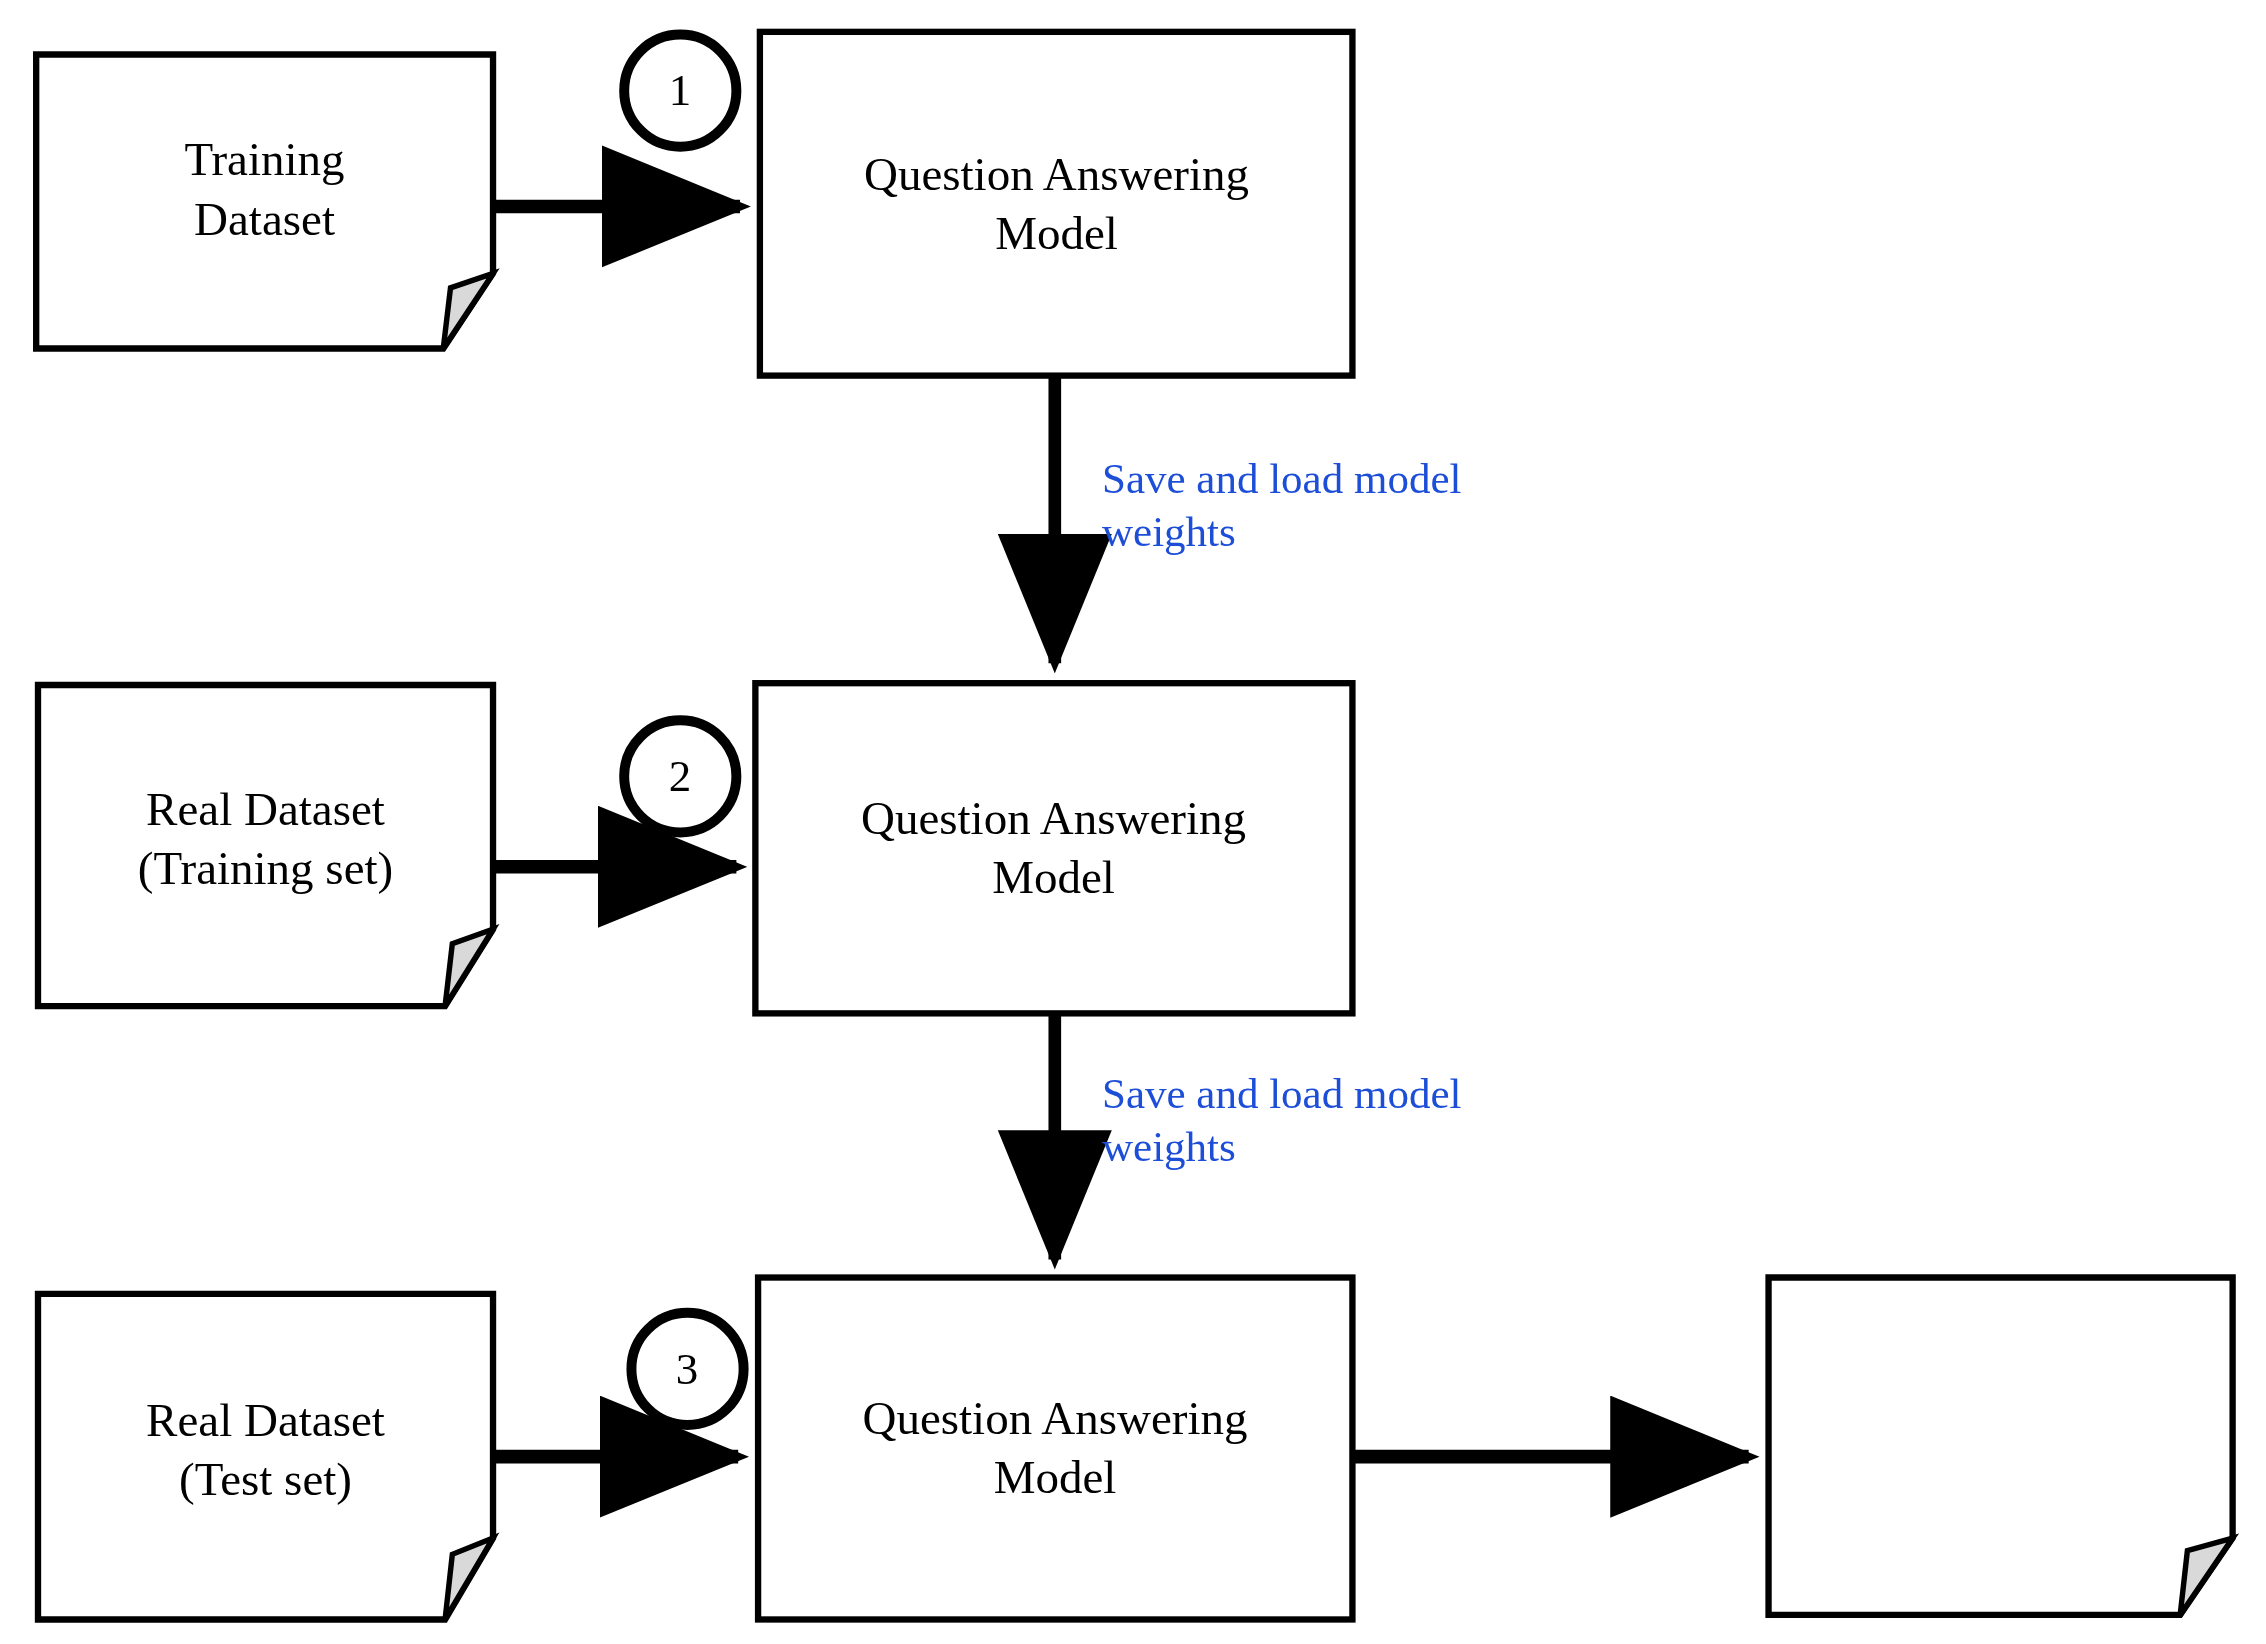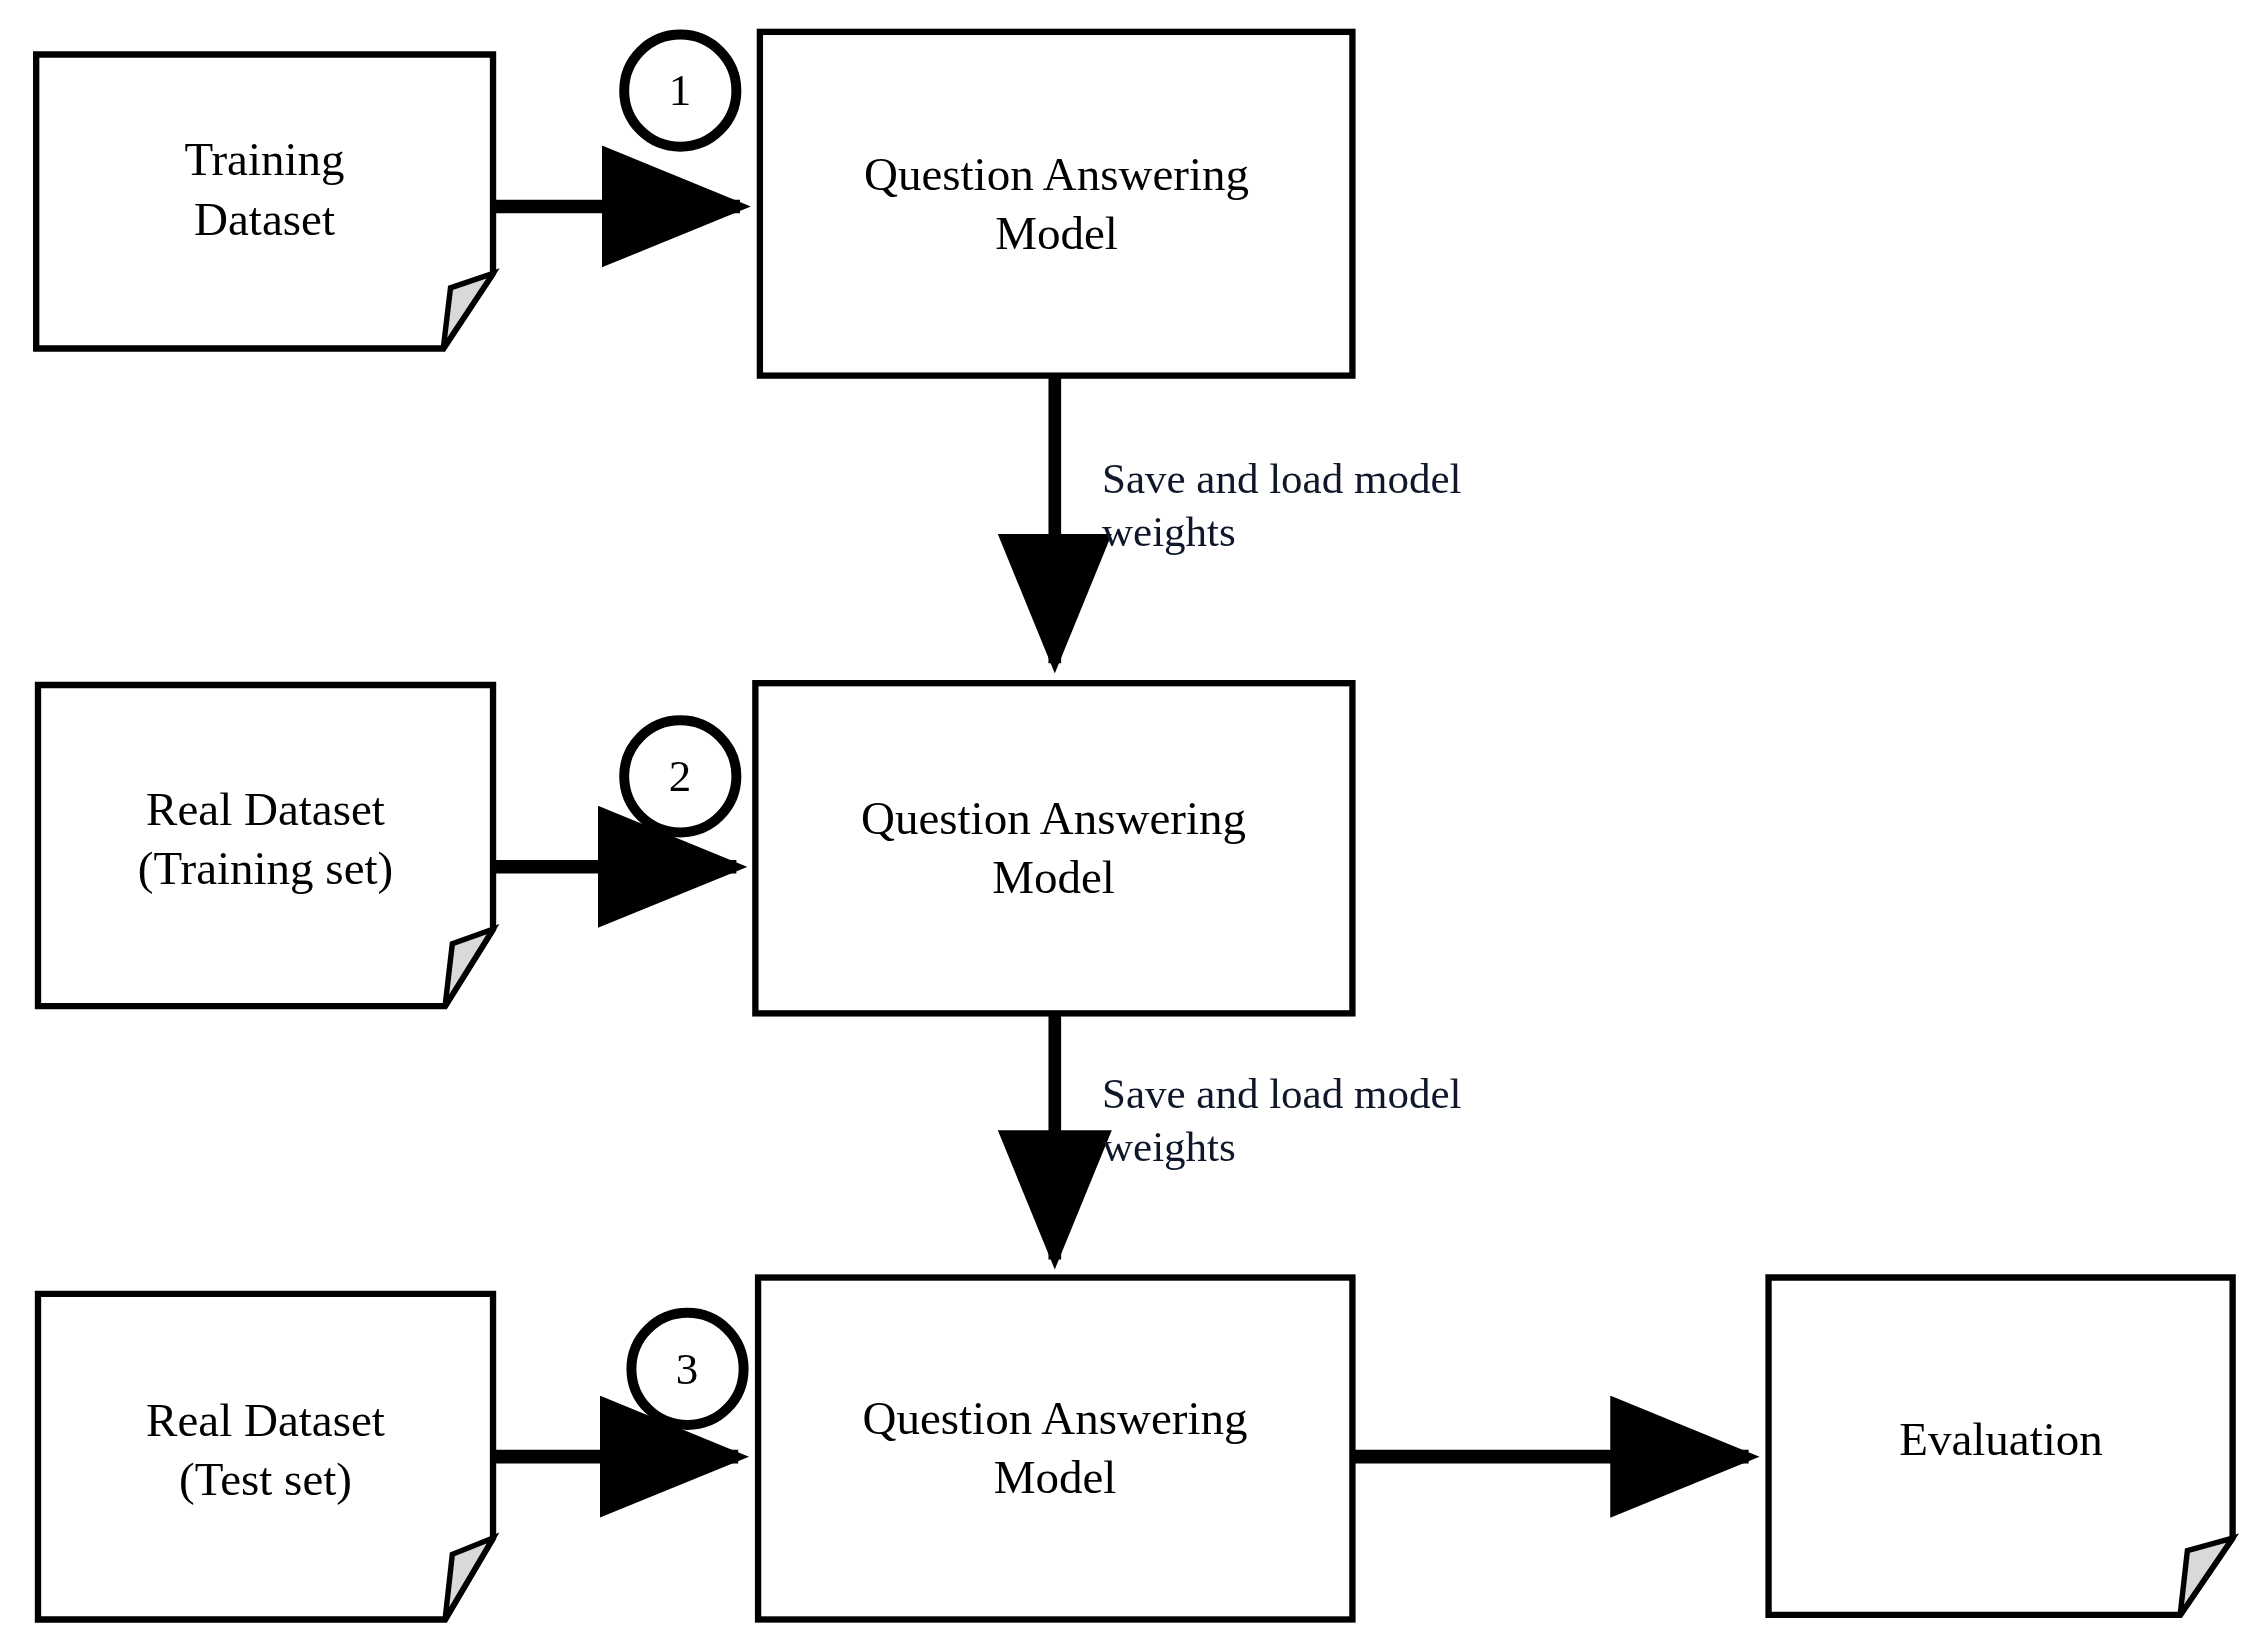--- a/index.html
+++ b/index.html
@@ -30,21 +30,21 @@
     align-items: center;
     justify-content: center;
     text-align: center;
     color: #000000;
     line-height: 1.26;
     white-space: pre-line;
     font-family: "Liberation Serif", "DejaVu Serif", serif;
   }
   .edge-label {
     position: absolute;
-    color: #0f172a;
+    color: #1d4ed8;
     line-height: 1.24;
     white-space: pre-line;
     text-align: left;
     font-family: "Liberation Serif", "DejaVu Serif", serif;
   }
   .step-badge {
     position: absolute;
     display: flex;
     align-items: center;
     justify-content: center;
@@ -140,21 +140,20 @@
 
   <div class="node-label" style="left:755px; top:683px; width:597px; height:330px; font-size:47px;">Question Answering
 Model</div>
 
   <div class="node-label" style="left:38px; top:1294px; width:455px; height:312px; font-size:47px;">Real Dataset
 (Test set)</div>
 
   <div class="node-label" style="left:758px; top:1277px; width:594px; height:342px; font-size:47px;">Question Answering
 Model</div>
 
-  <div class="node-label" style="left:1769px; top:1277px; width:464px; height:326px; font-size:47px;">Evaluation</div>
 
   <div class="edge-label" style="left:1102px; top:452px; width:688px; font-size:43px;">Save and load model
 weights</div>
 
   <div class="edge-label" style="left:1102px; top:1067px; width:688px; font-size:43px;">Save and load model
 weights</div>
 
   <div class="step-badge" style="left:624px; top:34px; width:112px; height:112px; font-size:45px;">1</div>
 
   <div class="step-badge" style="left:624px; top:720px; width:112px; height:112px; font-size:45px;">2</div>

